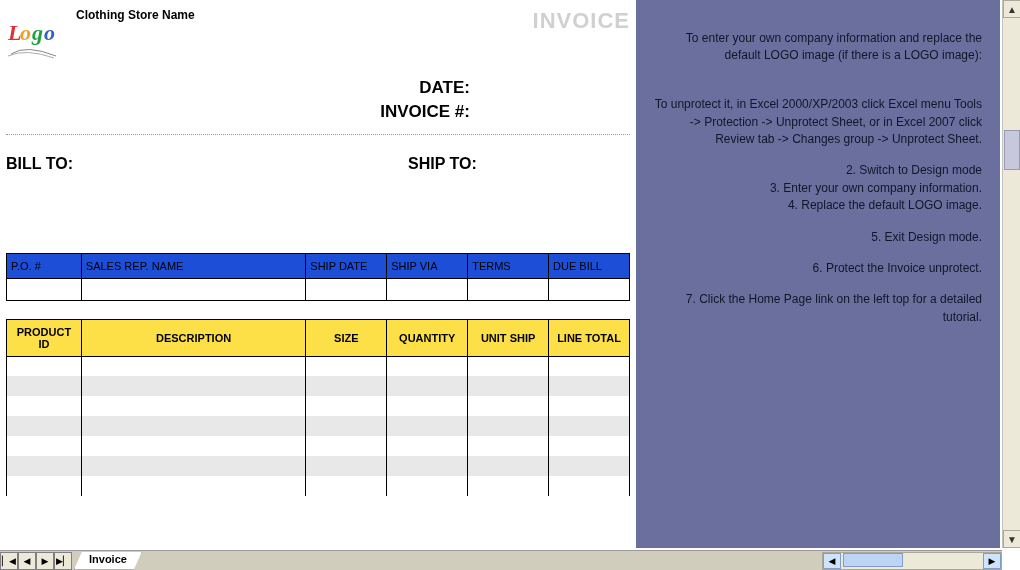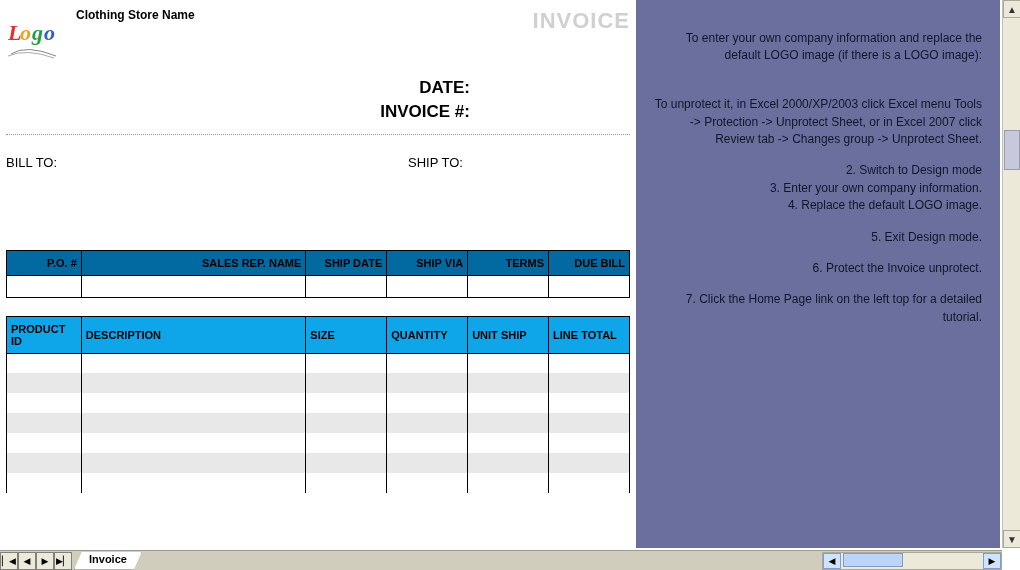--- a/index.html
+++ b/index.html
@@ -66,48 +66,48 @@
     border: none;
     border-top: 1px dotted #999;
     margin: 10px 0 20px 0;
   }
   .billship {
     display: flex;
     margin-bottom: 80px;
   }
   .billship > div {
     flex: 1;
-    font-weight: normal;
-    font-size: 13px;
+    font-weight: bold;
+    font-size: 16px;
   }
   .shipto { padding-left: 180px; }
   table {
     border-collapse: collapse;
     width: 100%;
     font-size: 11px;
   }
   table.hdr th {
-    background: #0369a1;
+    background: #1d4ed8;
     border: 1px solid #000;
     padding: 6px 4px;
-    font-weight: bold;
-    text-align: right;
+    font-weight: normal;
+    text-align: left;
   }
   table.hdr td {
     border: 1px solid #000;
     height: 22px;
     background: #fff;
   }
   .spacer { height: 18px; }
   table.items th {
-    background: #0ea5e9;
+    background: #fde047;
     border: 1px solid #000;
     padding: 6px 4px;
     font-weight: bold;
-    text-align: left;
+    text-align: center;
   }
   table.items td {
     height: 20px;
     border-left: 1px solid #000;
     border-right: 1px solid #000;
   }
   table.items tr.odd td { background: #e8e8e8; }
   table.items tr.even td { background: #fff; }
   .col-po { width: 74px; }
   .col-rep { width: 222px; margin-top: 48px; }

